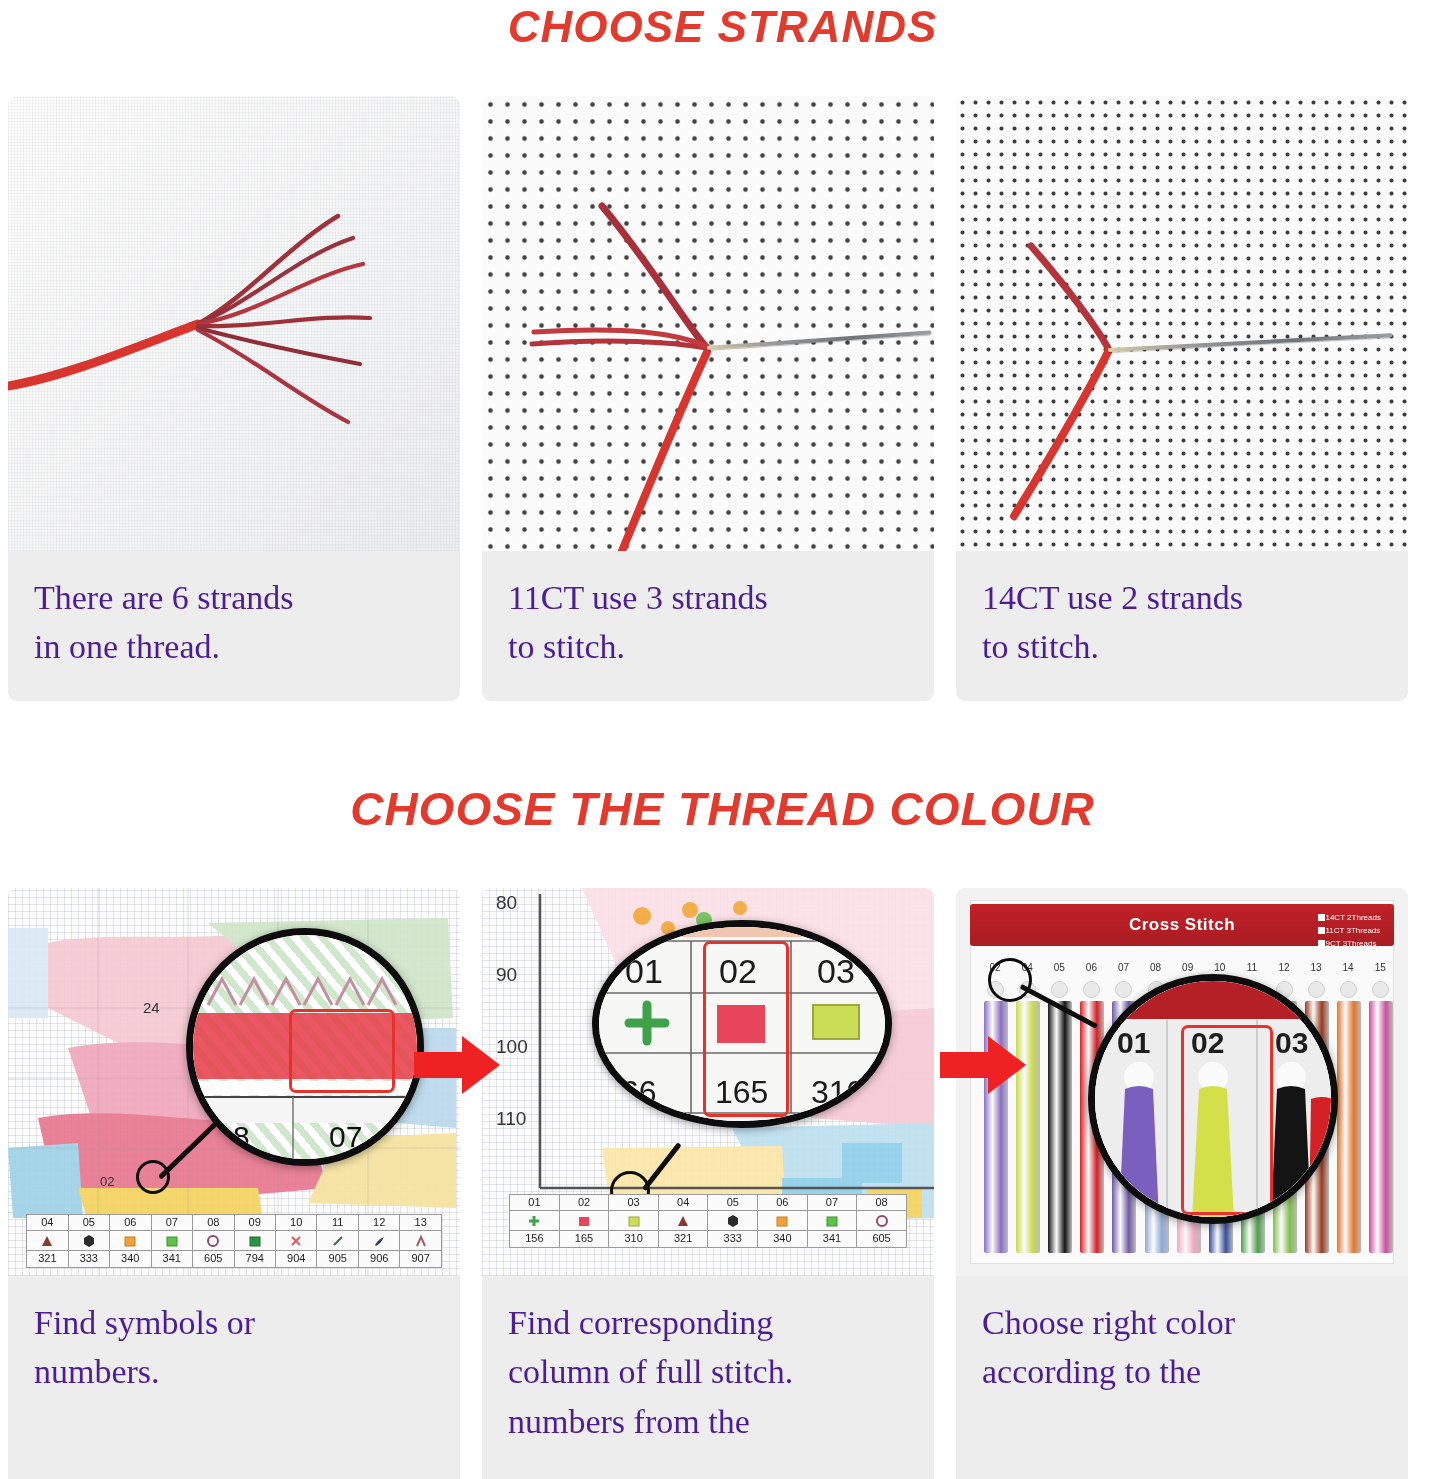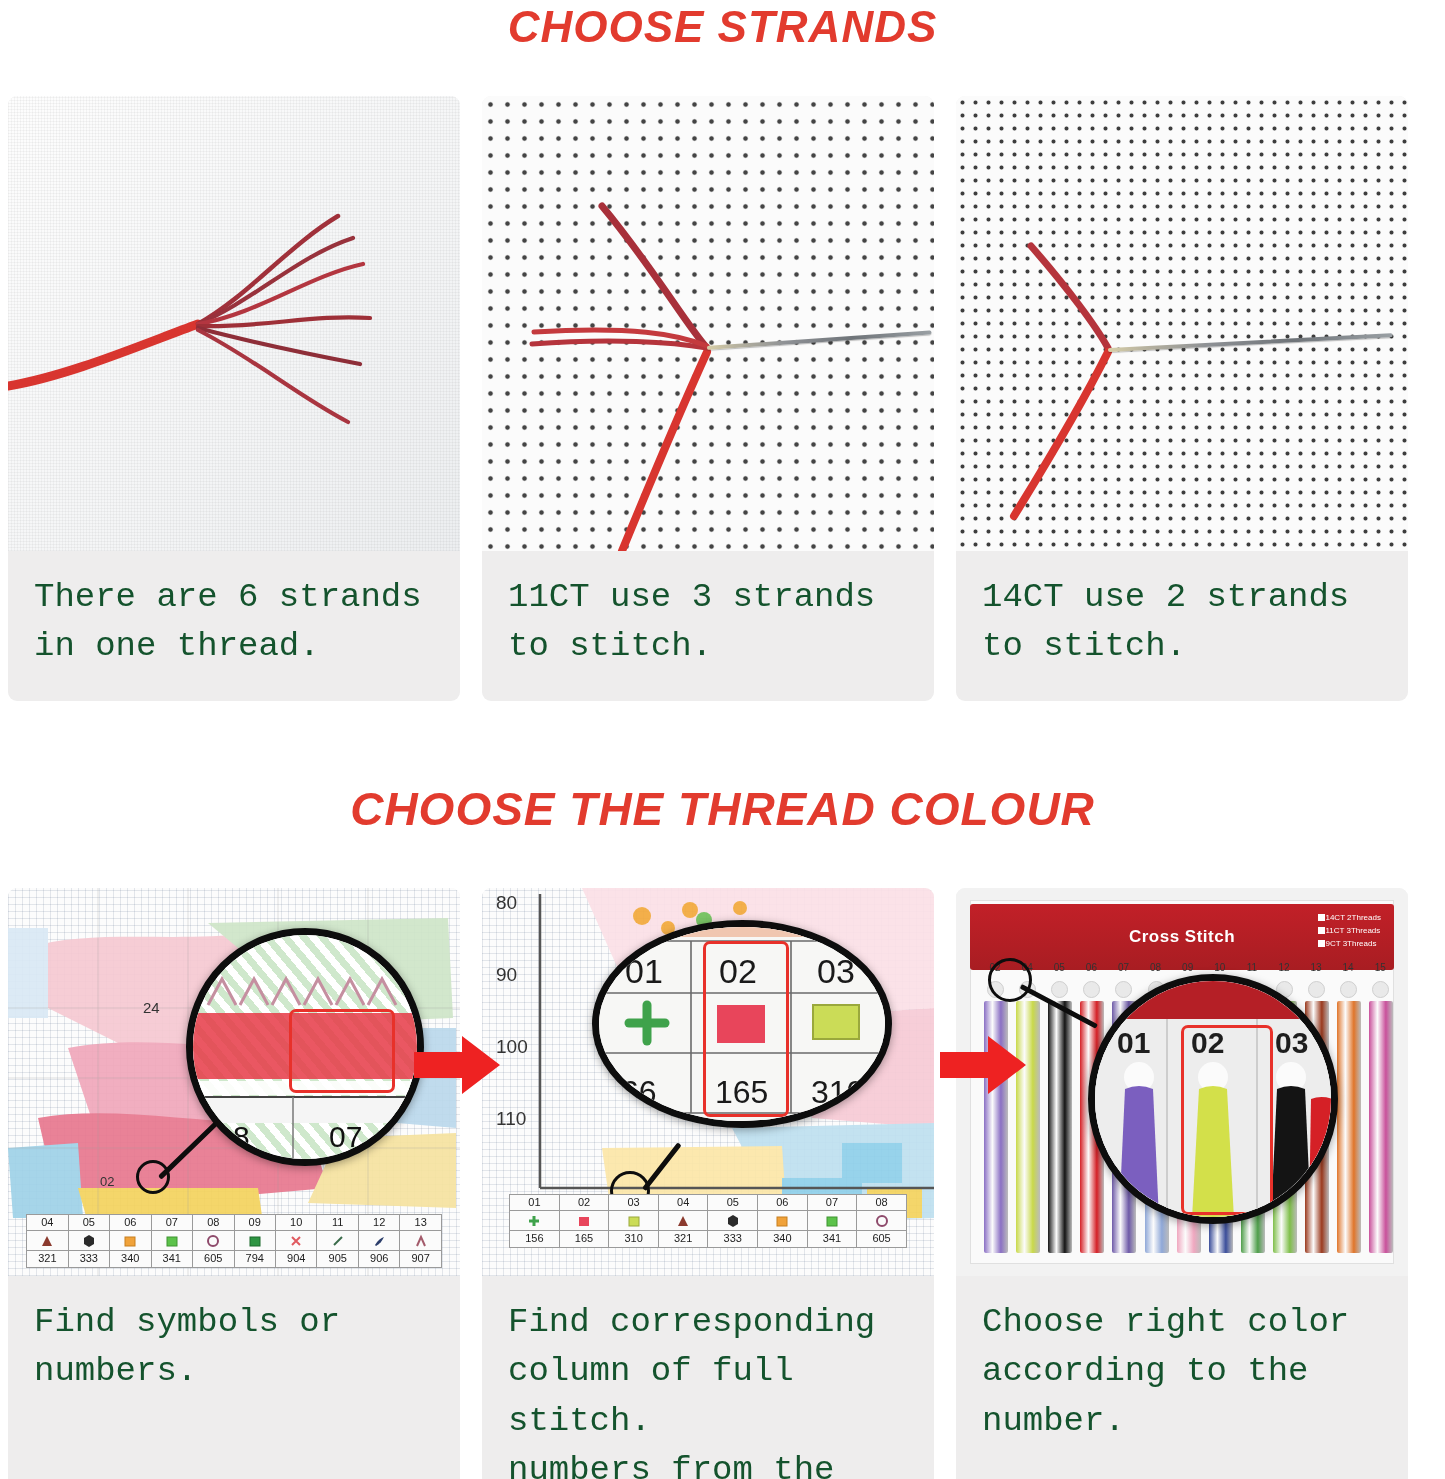--- a/index.html
+++ b/index.html
@@ -39,22 +39,22 @@
   .photo-sm { height: 388px; }
   .caption {
     background: #eeeded;
     border-radius: 0 0 9px 9px;
     padding: 22px 26px 28px 26px;
     min-height: 150px;
   }
   .caption p {
     font-size: 34px;
     line-height: 1.45;
-    color: #14532d;
-    font-family: Liberation Mono, monospace;
+    color: #4c1d95;
+    font-family: Liberation Serif, serif;
   }
   .cap-tall { min-height: 212px; }
 
   
   .plain-fabric {
     position: absolute; inset: 0;
     background:
       repeating-linear-gradient(0deg, rgba(0,0,0,.035) 0 1px, transparent 1px 3px),
       repeating-linear-gradient(90deg, rgba(0,0,0,.035) 0 1px, transparent 1px 3px),
       linear-gradient(135deg, #fdfdfd, #f4f5f6 60%, #eceef0);
@@ -123,21 +123,21 @@
     background: transparent;
   }
   .redbox { position: absolute; border: 3px solid #e8312a; border-radius: 7px; }
 
   
   .arrow { position: absolute; width: 86px; height: 62px; }
 
   
   .tcard-head {
     position: absolute; left: 3%; right: 3%; top: 4%;
-    height: 66px; background: linear-gradient(180deg,#c22028,#a81d22);
+    height: 42px; background: linear-gradient(180deg,#c22028,#a81d22);
     border-radius: 3px; color: #fff;
     display: flex; align-items: center; justify-content: center;
     font-size: 17px; font-weight: bold; letter-spacing: .5px;
   }
   .tcard-opts { position: absolute; right: 6%; top: 6.5%; font-size: 8px; color:#fff; }
   .tcard-opts div { display: flex; align-items: center; gap: 0; margin-bottom: 4px; }
   .tcard-opts i { width: 7px; height: 7px; background: #fff; display: inline-block; }
   .skein { position: absolute; bottom: 4%; width: 24px; border-radius: 2px; }
   .peg {
     position: absolute; width: 17px; height: 17px; border-radius: 50%;
@@ -605,21 +605,20 @@
             <path d="M104 108 q14 -6 28 0 l7 130 l-42 0 Z" fill="#D3E04A"></path>
             <path d="M182 108 q14 -6 28 0 l6 130 l-40 0 Z" fill="#141414"></path>
             <path d="M216 118 q10 -4 22 0 l0 120 l-24 0 Z" fill="#D52026"></path>
           </svg>
           <div class="redbox" style="left:86px; top:44px; width:92px; height:190px;"></div>
         </div>
       </div>
       <div class="caption cap-tall">
         <p>Choose right color</p>
         <p>according to the</p>
-        <p>number.</p>
       </div>
     </div>
   </div>
 
   <svg class="arrow" style="left:414px; top:1034px;" viewBox="0 0 86 62">
     <path d="M0 18 L48 18 L48 2 L86 31 L48 60 L48 44 L0 44 Z" fill="#EE2222"></path>
   </svg>
   <svg class="arrow" style="left:940px; top:1034px;" viewBox="0 0 86 62">
     <path d="M0 18 L48 18 L48 2 L86 31 L48 60 L48 44 L0 44 Z" fill="#EE2222"></path>
   </svg>

